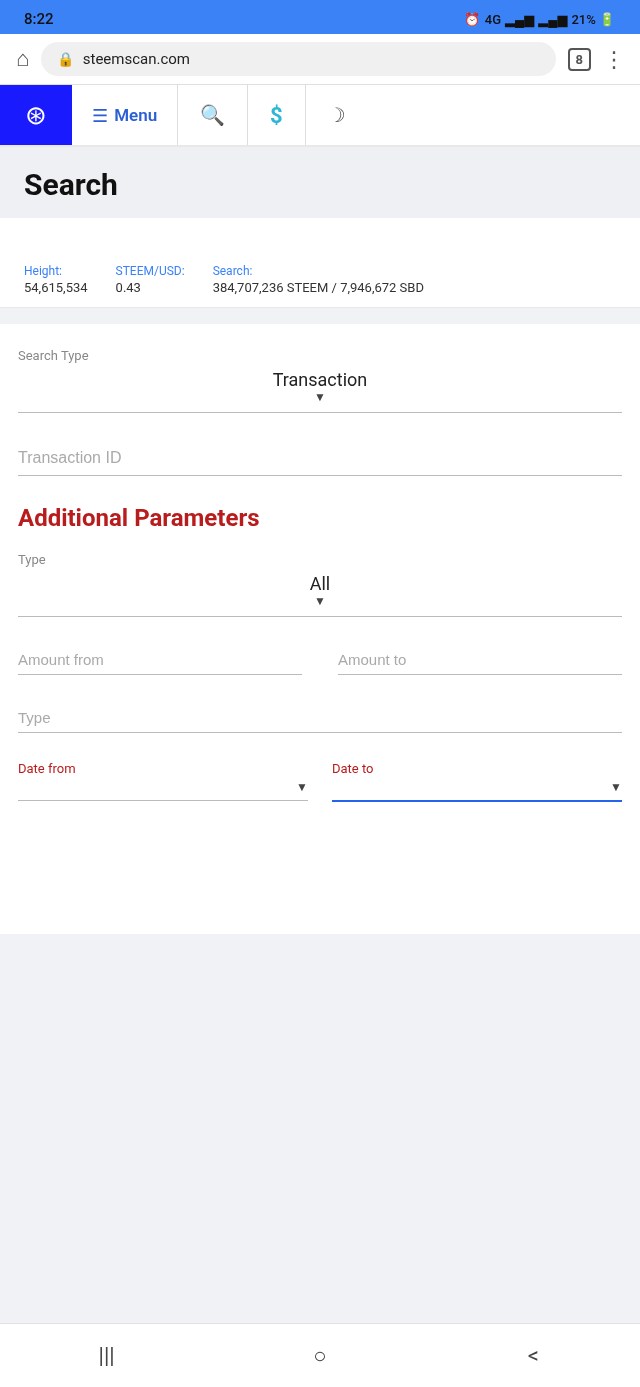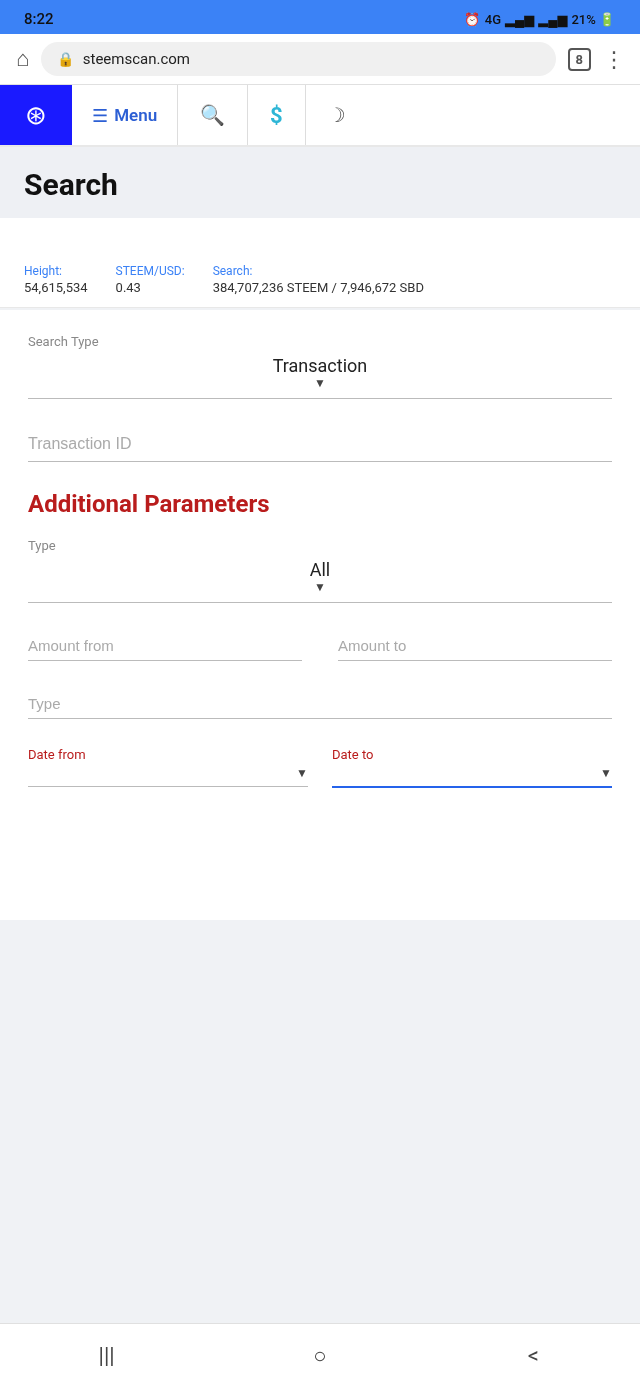--- a/index.html
+++ b/index.html
@@ -173,22 +173,22 @@
       margin-top: 34px;
     }
     .stat-value {
       color: #333;
       font-size: 13px;
     }
 
     
     .main-content {
       background: #fff;
-      margin-top: 2px;
-      padding: 24px 28px;
+      margin-top: 16px;
+      padding: 24px 18px;
     }
 
     
     .form-group {
       margin-bottom: 28px;
     }
     .form-label {
       font-size: 13px;
       color: #888;
       margin-bottom: 6px;

